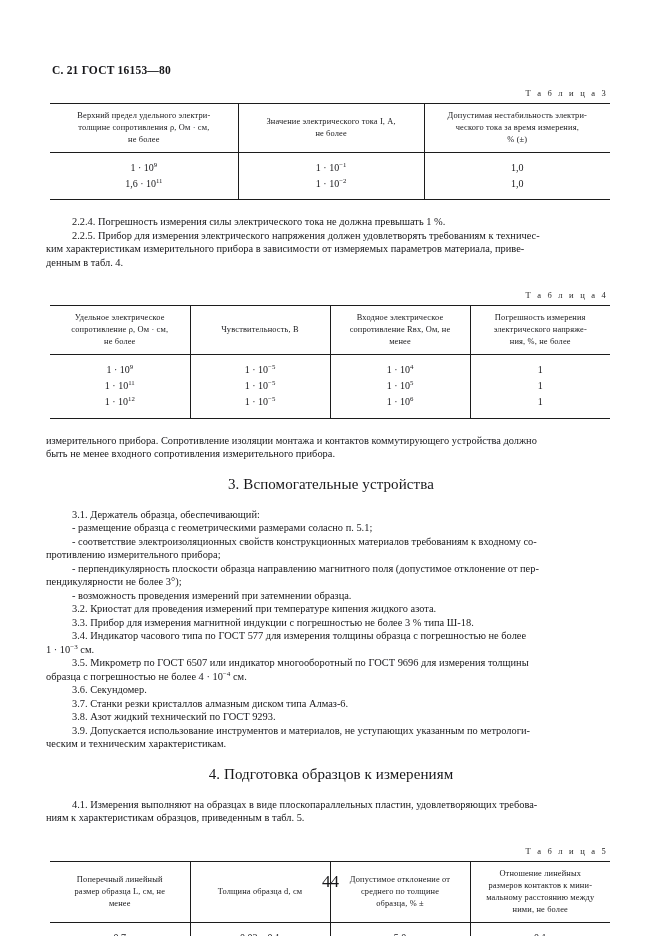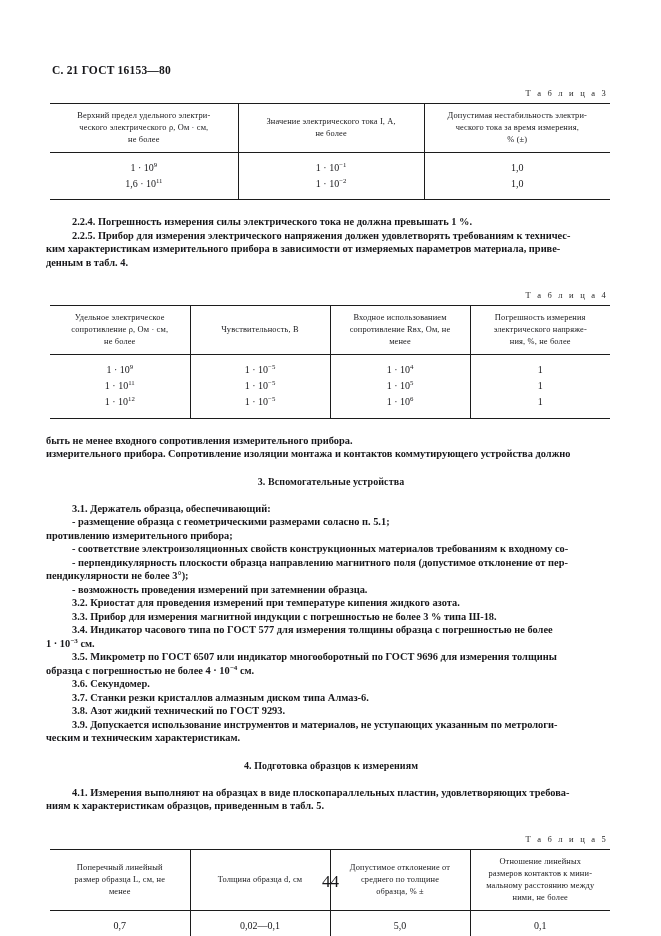--- a/index.html
+++ b/index.html
@@ -104,28 +104,27 @@
   sup { font-size: 0.68em; vertical-align: super; line-height: 0; }
 
   
   p.body {
     font-size: 10.4px;
     line-height: 1.3;
     margin: 0;
     text-align: justify;
     text-justify: inter-word;
     letter-spacing: 0;
-    font-weight: bold;
   }
   p.body.indent { text-indent: 26px; }
   p.body.noindent { text-indent: 0; }
 
   h2.section {
-    font-size: 10px;
-    font-weight: bold;
+    font-size: 15px;
+    font-weight: normal;
     text-align: center;
     margin: 0;
     letter-spacing: .1px;
   }
   .spacer-md { height: 15px; }
   .spacer-lg { height: 21px; }
 
   
   .folio {
     position: absolute;
@@ -150,21 +149,21 @@
     <table class="gost">
       <colgroup>
           <col style="width:33.6%">
           <col style="width:33.2%">
           <col style="width:33.2%">
         </colgroup>
       <thead>
         <tr class="head-row">
           <th>
             <span class="dbl">Верхний предел удельного электри-</span>
-            <span class="dbl">ческого электрического ρ, Ом · см,</span>
+            <span class="dbl">толщине сопротивления ρ, Ом · см,</span>
             <span class="dbl">не более</span>
           </th>
           <th>
             <span class="dbl">Значение электрического тока I, А,</span>
             <span class="dbl">не более</span>
           </th>
           <th>
             <span class="dbl">Допустимая нестабильность электри-</span>
             <span class="dbl">ческого тока за время измерения,</span>
             <span class="dbl">% (±)</span>
@@ -208,21 +207,21 @@
         <tr class="head-row">
           <th>
             <span class="dbl">Удельное электрическое</span>
             <span class="dbl">сопротивление ρ, Ом · см,</span>
             <span class="dbl">не более</span>
           </th>
           <th>
             <span class="dbl">Чувствительность, В</span>
           </th>
           <th>
-            <span class="dbl">Входное использованием</span>
+            <span class="dbl">Входное электрическое</span>
             <span class="dbl">сопротивление Rвх, Ом, не</span>
             <span class="dbl">менее</span>
           </th>
           <th>
             <span class="dbl">Погрешность измерения</span>
             <span class="dbl">электрического напряже-</span>
             <span class="dbl">ния, %, не более</span>
           </th>
         </tr>
       </thead>
@@ -244,33 +243,33 @@
           <td><span>1 · 10</span><sup>−5</sup></td>
           <td><span>1 · 10</span><sup>6</sup></td>
           <td>1</td>
         </tr>
       </tbody>
     </table>
     <div class="tbl-bottom-rule"></div>
 
     <div class="spacer-md"></div>
 
+    <p class="body noindent">измерительного прибора. Сопротивление изоляции монтажа и контактов коммутирующего устройства должно</p>
     <p class="body noindent">быть не менее входного сопротивления измерительного прибора.</p>
-    <p class="body noindent">измерительного прибора. Сопротивление изоляции монтажа и контактов коммутирующего устройства должно</p>
 
     <div class="spacer-md"></div>
 
     <h2 class="section">3. Вспомогательные устройства</h2>
 
     <div class="spacer-md"></div>
 
     <p class="body indent">3.1. Держатель образца, обеспечивающий:</p>
     <p class="body indent">- размещение образца с геометрическими размерами соласно п. 5.1;</p>
+    <p class="body indent">- соответствие электроизоляционных свойств конструкционных материалов требованиям к входному со-</p>
     <p class="body noindent">противлению измерительного прибора;</p>
-    <p class="body indent">- соответствие электроизоляционных свойств конструкционных материалов требованиям к входному со-</p>
     <p class="body indent">- перпендикулярность плоскости образца направлению магнитного поля (допустимое отклонение от пер-</p>
     <p class="body noindent">пендикулярности не более 3°);</p>
     <p class="body indent">- возможность проведения измерений при затемнении образца.</p>
     <p class="body indent">3.2. Криостат для проведения измерений при температуре кипения жидкого азота.</p>
     <p class="body indent">3.3. Прибор для измерения магнитной индукции с погрешностью не более 3 % типа Ш-18.</p>
     <p class="body indent">3.4. Индикатор часового типа по ГОСТ 577 для измерения толщины образца с погрешностью не более</p>
     <p class="body noindent"><span>1 · 10</span><sup>−3</sup><span> см.</span></p>
     <p class="body indent">3.5. Микрометр по ГОСТ 6507 или индикатор многооборотный по ГОСТ 9696 для измерения толщины</p>
     <p class="body noindent"><span>образца с погрешностью не более 4 · 10</span><sup>−4</sup><span> см.</span></p>
     <p class="body indent">3.6. Секундомер.</p>

